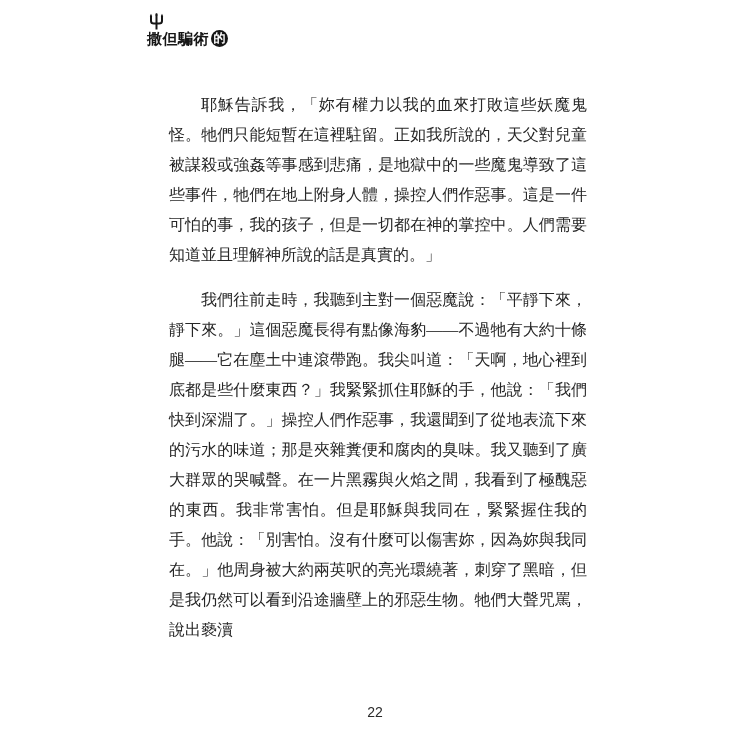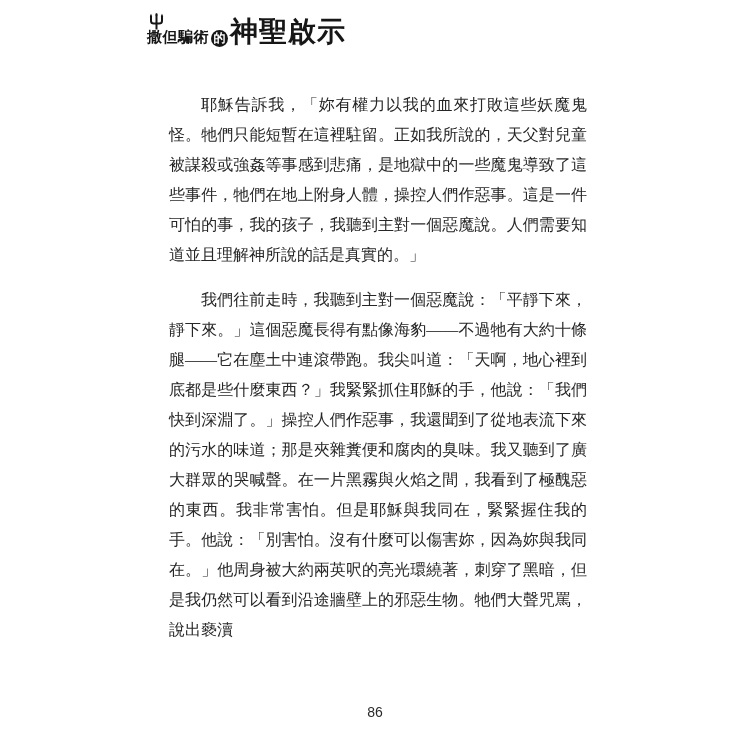--- a/index.html
+++ b/index.html
@@ -16,21 +16,21 @@
     color: #222222;
   }
 
   
   .logo {
     position: absolute;
     left: 147px;
     top: 13px;
     display: flex;
     align-items: flex-end;
-    font-family: Liberation Mono, monospace;
+    font-family: Liberation Serif, serif;
     color: #161616;
   }
   .series-col {
     display: flex;
     flex-direction: column;
     align-items: flex-start;
     line-height: 1;
   }
   .trident {
     display: block;
@@ -112,25 +112,24 @@
       <svg class="trident" viewBox="0 0 15 17" width="15" height="17" aria-hidden="true">
         <path d="M7.5 0.5 L7.5 16.5" stroke="#161616" stroke-width="2" fill="none"></path>
         <path d="M2 3 L2 8 Q2 10.5 5 10.5 L10 10.5 Q13 10.5 13 8 L13 3" stroke="#161616" stroke-width="2" fill="none"></path>
         <path d="M0.8 3.2 L2 0.8 L3.2 3.2 Z" fill="#161616"></path>
         <path d="M11.8 3.2 L13 0.8 L14.2 3.2 Z" fill="#161616"></path>
         <path d="M6.3 2.4 L7.5 0 L8.7 2.4 Z" fill="#161616"></path>
       </svg>
       <span class="series-title">撒但騙術</span>
     </div>
     <span class="particle-badge">的</span>
-    <span class="main-title">神聖啟示</span>
   </div>
 
   <main class="body-text">
-    <p class="indent">耶穌告訴我，「妳有權力以我的血來打敗這些妖魔鬼怪。牠們只能短暫在這裡駐留。正如我所說的，天父對兒童被謀殺或強姦等事感到悲痛，是地獄中的一些魔鬼導致了這些事件，牠們在地上附身人體，操控人們作惡事。這是一件可怕的事，我的孩子，我聽到主對一個惡魔說。人們需要知道並且理解神所說的話是真實的。」</p>
+    <p class="indent">耶穌告訴我，「妳有權力以我的血來打敗這些妖魔鬼怪。牠們只能短暫在這裡駐留。正如我所說的，天父對兒童被謀殺或強姦等事感到悲痛，是地獄中的一些魔鬼導致了這些事件，牠們在地上附身人體，操控人們作惡事。這是一件可怕的事，我的孩子，但是一切都在神的掌控中。人們需要知道並且理解神所說的話是真實的。」</p>
     <p class="indent">我們往前走時，我聽到主對一個惡魔說：「平靜下來，靜下來。」這個惡魔長得有點像海豹——不過牠有大約十條腿——它在塵土中連滾帶跑。我尖叫道：「天啊，地心裡到底都是些什麼東西？」我緊緊抓住耶穌的手，他說：「我們快到深淵了。」操控人們作惡事，我還聞到了從地表流下來的污水的味道；那是夾雜糞便和腐肉的臭味。我又聽到了廣大群眾的哭喊聲。在一片黑霧與火焰之間，我看到了極醜惡的東西。我非常害怕。但是耶穌與我同在，緊緊握住我的手。他說：「別害怕。沒有什麼可以傷害妳，因為妳與我同在。」他周身被大約兩英呎的亮光環繞著，刺穿了黑暗，但是我仍然可以看到沿途牆壁上的邪惡生物。牠們大聲咒罵，說出褻瀆</p>
   </main>
 
   <footer class="footer">
-    <span>86</span>
+    <span>22</span>
   </footer>
 
 </div>
 
 </body></html>

